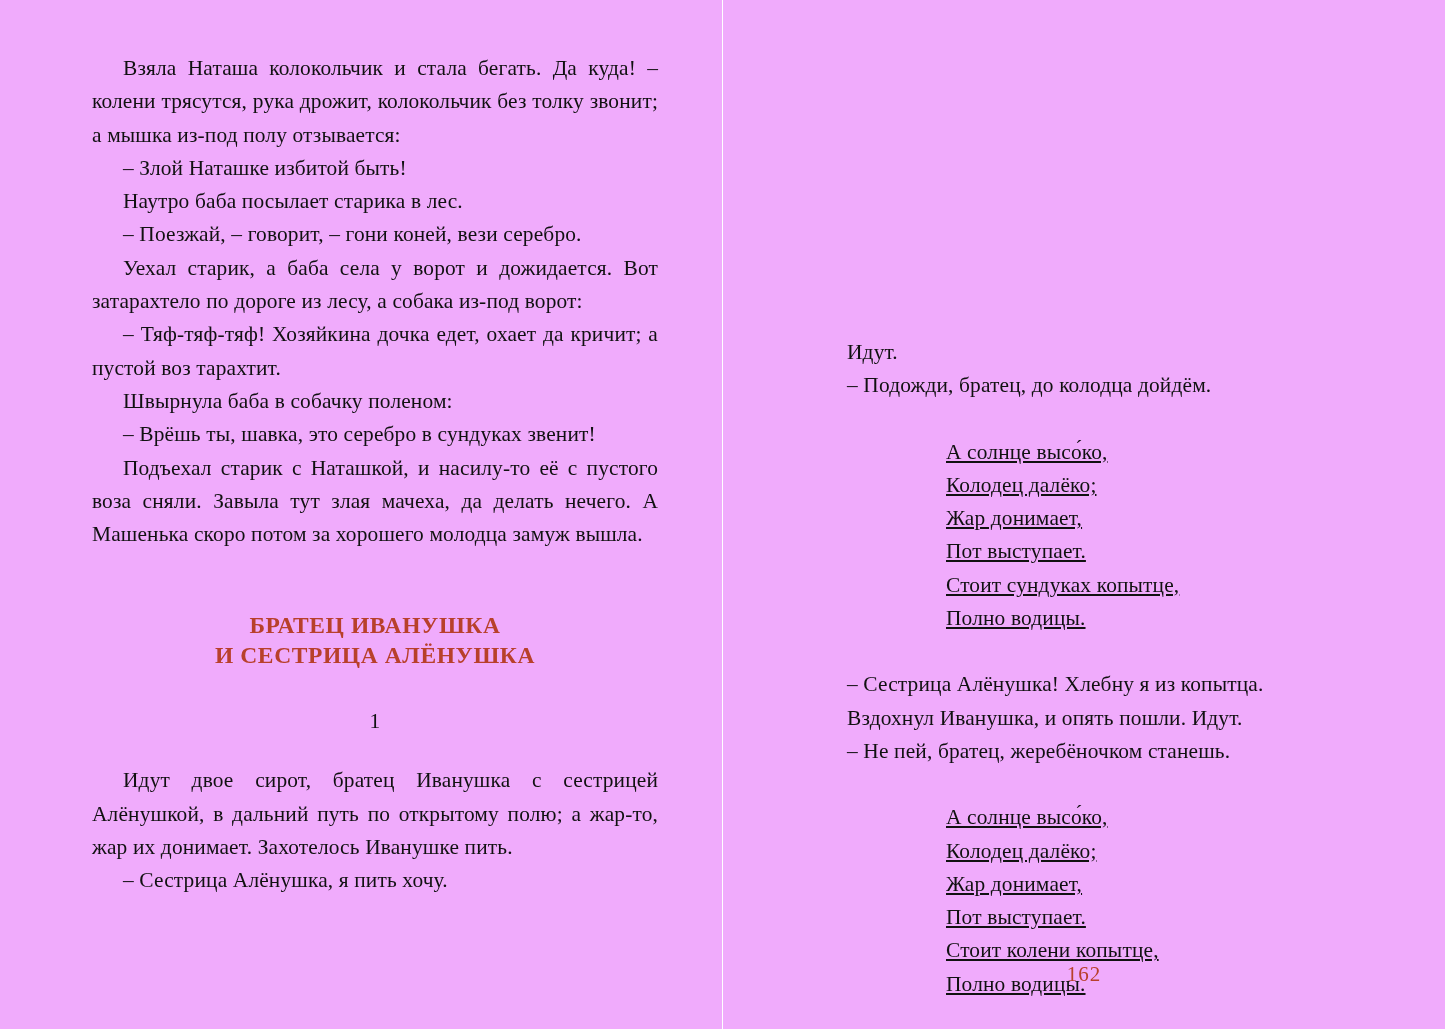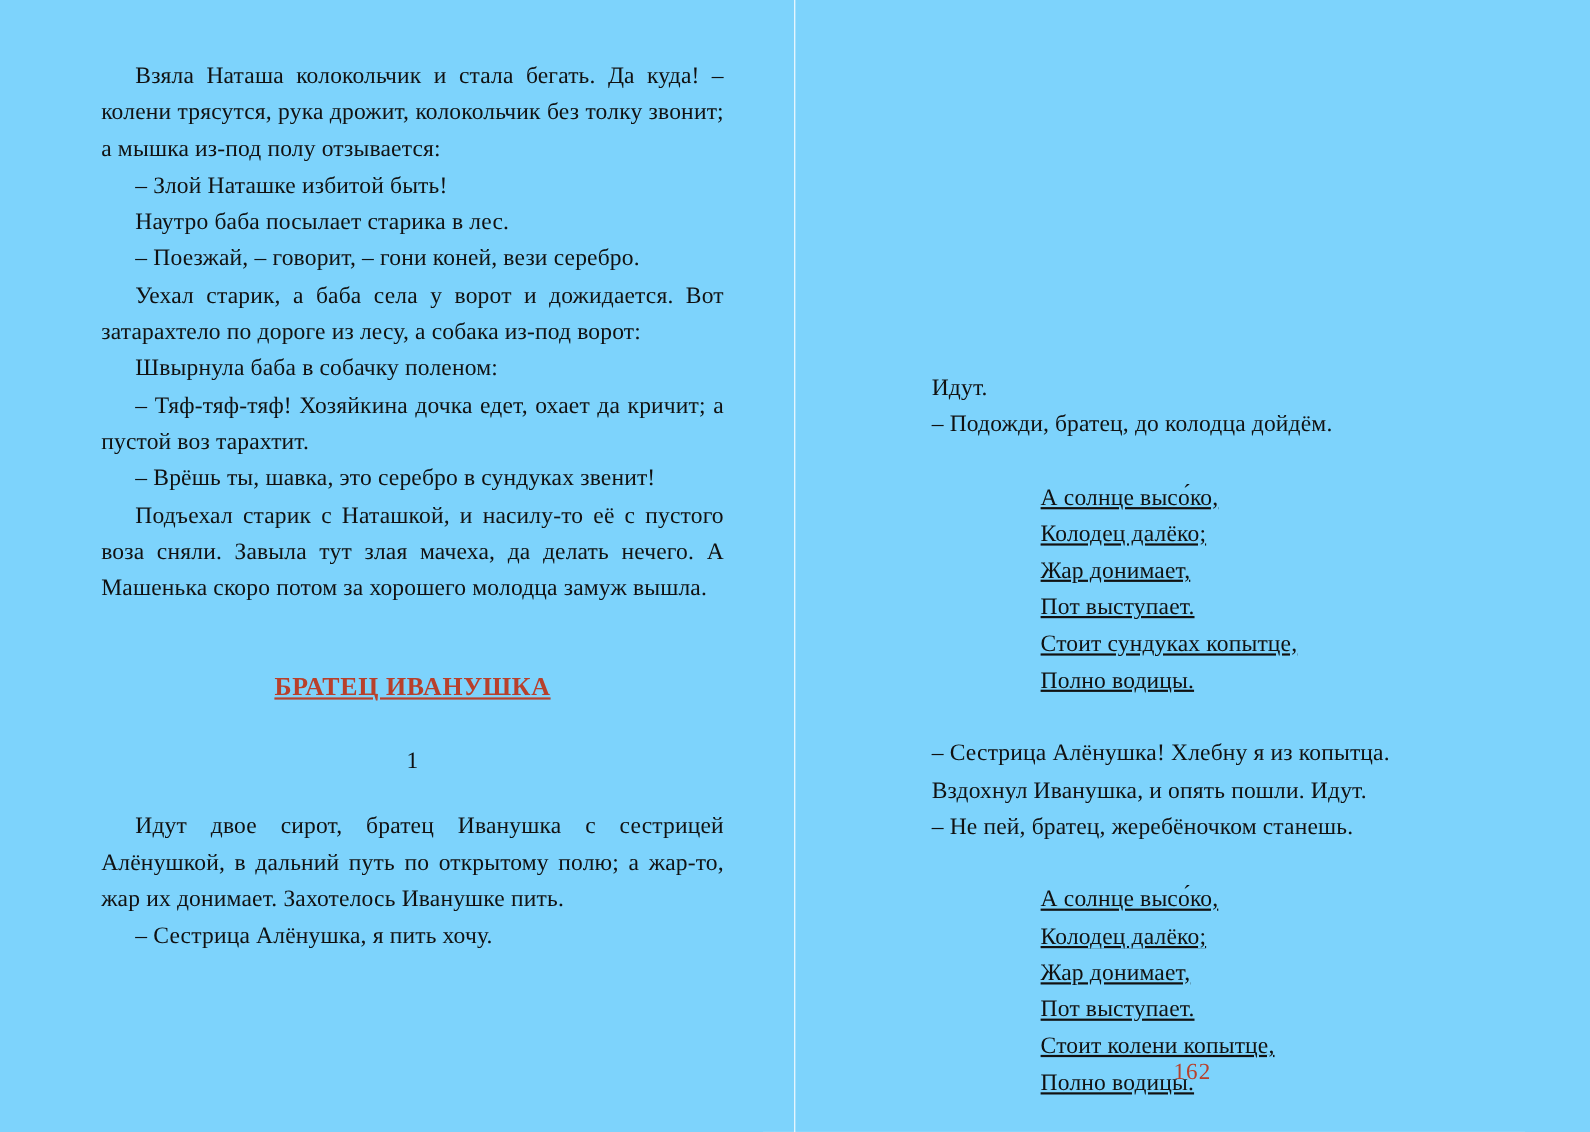--- a/index.html
+++ b/index.html
@@ -14,21 +14,21 @@
     height: 1029px;
     background: #fefefe;
     overflow: hidden;
     font-family: "Liberation Serif", "DejaVu Serif", serif;
     color: #111111;
   }
   .page {
     position: absolute;
     top: 0;
     height: 1029px;
-    background: #7dd3fc;
+    background: #f0abfc;
   }
   .page-left  { left: 0;    width: 722px; }
   .page-right { left: 723px; width: 722px; }
 
   .textcol {
     position: absolute;
     top: 52px;
     width: 566px;
     font-size: 21.4px;
     line-height: 33.3px;
@@ -53,21 +53,20 @@
   .heading {
     margin: 0;
     padding: 0;
     color: #b8402b;
     font-weight: bold;
     text-align: center;
     letter-spacing: 0.6px;
     font-size: 23.5px;
     line-height: 30px;
     text-indent: 0;
-    text-decoration: underline;
   }
   .heading-block {
     margin-top: 59px;
   }
   .section-num {
     margin: 0;
     margin-top: 38px;
     text-align: center;
     font-size: 21.4px;
     line-height: 26px;
@@ -104,27 +103,28 @@
 <div class="spread">
 
   <div class="page page-left">
     <div class="textcol">
 
       <p class="para">Взяла Наташа колокольчик и стала бегать. Да куда! – колени трясутся, рука дрожит, колокольчик без толку звонит; а мышка из‑под полу отзывается:</p>
       <p class="para">– Злой Наташке избитой быть!</p>
       <p class="para">Наутро баба посылает старика в лес.</p>
       <p class="para">– Поезжай, – говорит, – гони коней, вези серебро.</p>
       <p class="para">Уехал старик, а баба села у ворот и дожидается. Вот затарахтело по дороге из лесу, а собака из‑под ворот:</p>
+      <p class="para">– Тяф‑тяф‑тяф! Хозяйкина дочка едет, охает да кричит; а пустой воз тарахтит.</p>
       <p class="para">Швырнула баба в собачку поленом:</p>
-      <p class="para">– Тяф‑тяф‑тяф! Хозяйкина дочка едет, охает да кричит; а пустой воз тарахтит.</p>
       <p class="para">– Врёшь ты, шавка, это серебро в сундуках звенит!</p>
       <p class="para">Подъехал старик с Наташкой, и насилу‑то её с пустого воза сняли. Завыла тут злая мачеха, да делать нечего. А Машенька скоро потом за хорошего молодца замуж вышла.</p>
 
       <div class="heading-block">
         <p class="heading">БРАТЕЦ ИВАНУШКА</p>
+        <p class="heading">И СЕСТРИЦА АЛЁНУШКА</p>
       </div>
 
       <p class="section-num">1</p>
 
       <div class="after-num">
         <p class="para">Идут двое сирот, братец Иванушка с сестрицей Алёнушкой, в дальний путь по открытому полю; а жар‑то, жар их донимает. Захотелось Иванушке пить.</p>
         <p class="para">– Сестрица Алёнушка, я пить хочу.</p>
       </div>
     </div>
 

